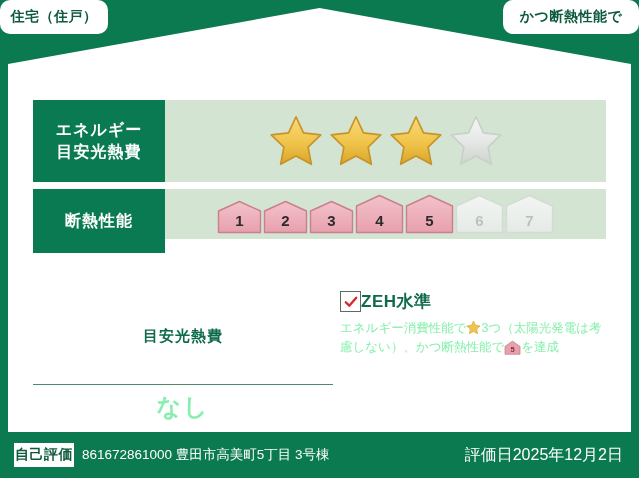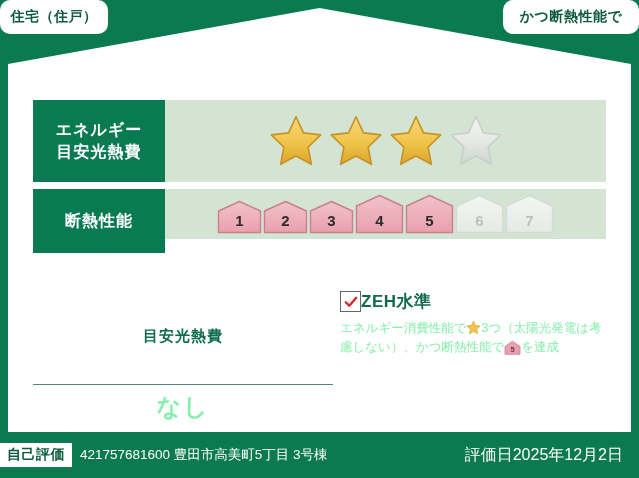--- a/index.html
+++ b/index.html
@@ -125,23 +125,23 @@
   }
   .inline-star{display:inline-block;vertical-align:-3px;width:15px;height:15px;}
   .inline-house{display:inline-block;vertical-align:-4px;width:17px;height:15px;}
 
   
   .footer{
     position:absolute;left:0;bottom:0;width:639px;height:46px;
     background:#0b7a50;display:flex;align-items:center;z-index:7;
   }
   #self-eval-badge{
-    background:#ffffff;color:#0d5a3c;
+    margin-left:14px;background:#ffffff;color:#0d5a3c;
     font-size:14px;font-weight:bold;letter-spacing:.5px;
-    padding:3px 7px;flex:none;
+    padding:3px 1px;flex:none;
   }
   #footer-id{
     color:#ffffff;font-size:13.5px;margin-left:8px;white-space:nowrap;
   }
   #footer-date{
     color:#ffffff;font-size:16px;margin-left:auto;margin-right:16px;
     white-space:nowrap;
   }
 </style>
 </head>
@@ -328,17 +328,17 @@
           <path d="M12 1.6 L15.2 8.5 L22.6 9.4 L17.2 14.6 L18.6 22 L12 18.4 L5.4 22 L6.8 14.6 L1.4 9.4 L8.8 8.5 Z" fill="#f0c44a" stroke="#d2a532" stroke-width="1"></path>
         </svg><span>3つ（太陽光発電は考慮しない）、かつ断熱性能で</span><svg class="inline-house" viewBox="0 0 22 20">
           <path d="M1 8.5 L11 1.5 L21 8.5 L21 19 L1 19 Z" fill="#e8a0ad" stroke="#c57b8a" stroke-width="1"></path>
           <text x="11" y="16" text-anchor="middle" font-size="10" font-weight="bold" fill="#7a3744" font-family="Liberation Sans, sans-serif">5</text>
         </svg><span>を達成</span>
     </div>
   </div>
 
   <div class="footer">
     <span id="self-eval-badge">自己評価</span>
-    <span id="footer-id">421757681600  豊田市高美町5丁目 3号棟</span>
+    <span id="footer-id">861672861000  豊田市高美町5丁目 3号棟</span>
     <span id="footer-date">評価日2025年12月2日</span>
   </div>
 
 </div>
 
 </body></html>

